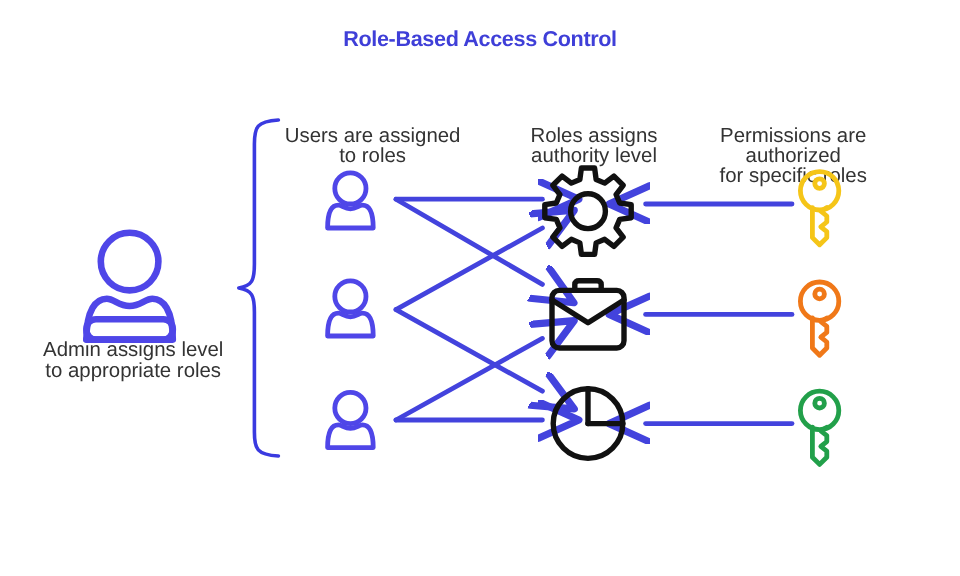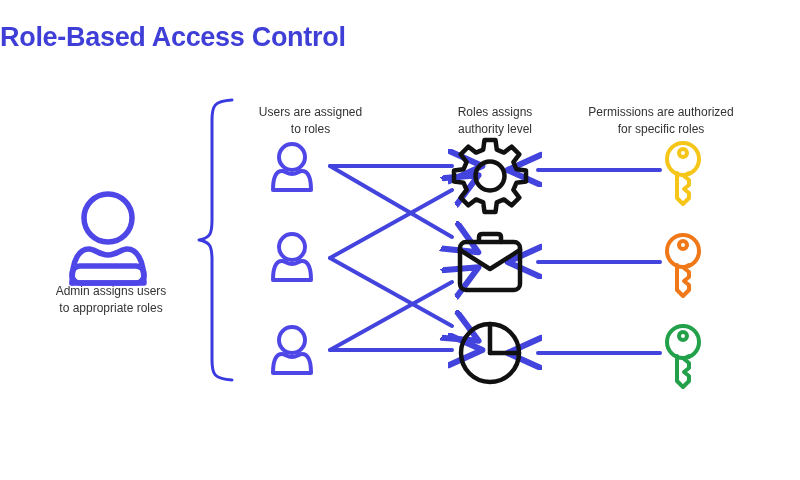--- a/index.html
+++ b/index.html
@@ -15,29 +15,30 @@
     width: 800px;
     height: 480px;
     background: #ffffff;
     overflow: hidden;
   }
   #title {
     position: absolute;
     top: 22px;
     left: 0;
     width: 800px;
-    font-size: 27px;
+    text-align: center;
+    font-size: 18px;
     font-weight: bold;
     color: #3f3fd8;
     letter-spacing: -0.3px;
   }
   .caption {
     position: absolute;
     text-align: center;
-    font-size: 12px;
+    font-size: 17px;
     line-height: 17px;
     color: #333333;
     white-space: pre-line;
   }
   #caption-users  { left: 218px; top: 104px; width: 185px; }
   #caption-roles  { left: 420px; top: 104px; width: 150px; }
   #caption-perms  { left: 560px; top: 104px; width: 202px; }
   #caption-admin  { left: 16px;  top: 283px; width: 190px; }
 
   .svg-layer {
@@ -54,21 +55,21 @@
 <div id="canvas">
 
   <div id="title">Role-Based Access Control</div>
 
   <div class="caption" id="caption-users">Users are assigned
 to roles</div>
   <div class="caption" id="caption-roles">Roles assigns
 authority level</div>
   <div class="caption" id="caption-perms">Permissions are authorized
 for specific roles</div>
-  <div class="caption" id="caption-admin">Admin assigns users
+  <div class="caption" id="caption-admin">Admin assigns level
 to appropriate roles</div>
 
   <svg class="svg-layer" viewBox="0 0 800 480">
     <defs>
       <marker id="arrowR" markerWidth="10" markerHeight="10" refX="1" refY="4.2" orient="auto" markerUnits="strokeWidth">
         <path d="M0.2,0.4 L8.6,4.2 L0.2,8.0" fill="none" stroke="#4343dd" stroke-width="1.5" stroke-linecap="round" stroke-linejoin="round"></path>
       </marker>
       <marker id="arrowL" markerWidth="10" markerHeight="10" refX="1" refY="4.2" orient="auto" markerUnits="strokeWidth">
         <path d="M0.2,0.4 L8.6,4.2 L0.2,8.0" fill="none" stroke="#4343dd" stroke-width="1.5" stroke-linecap="round" stroke-linejoin="round"></path>
       </marker>

